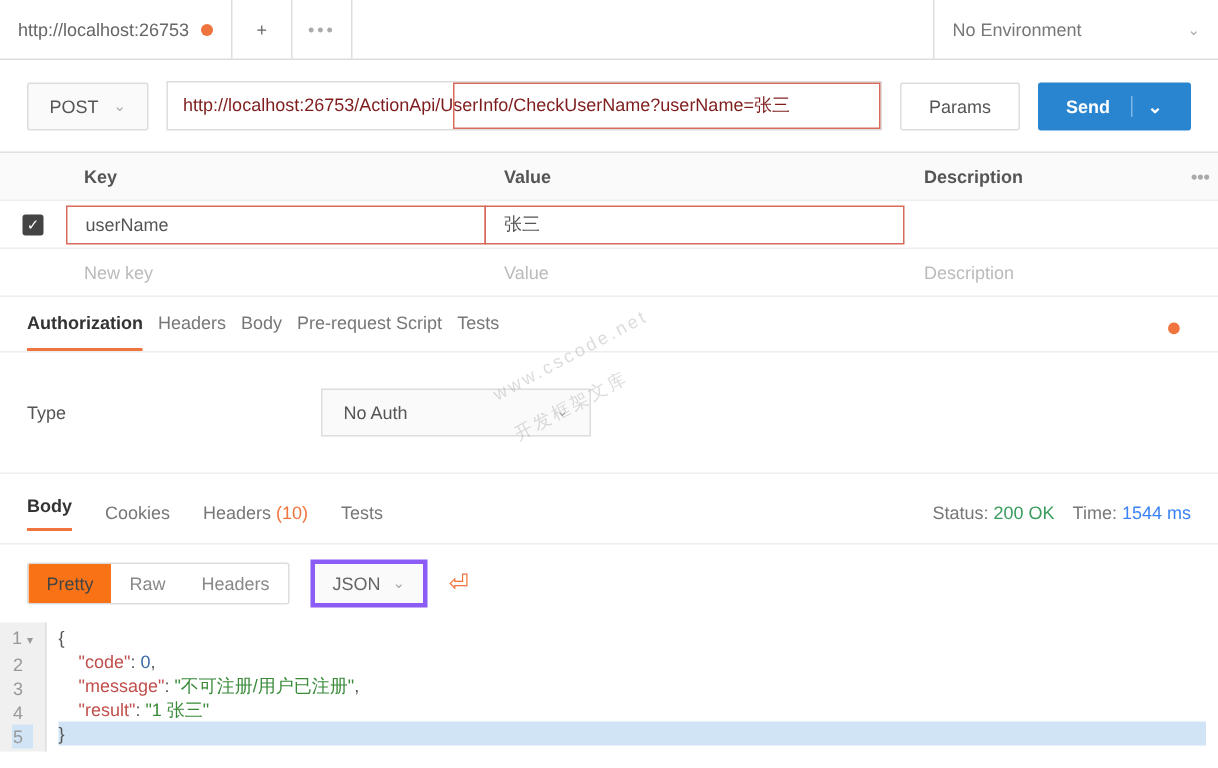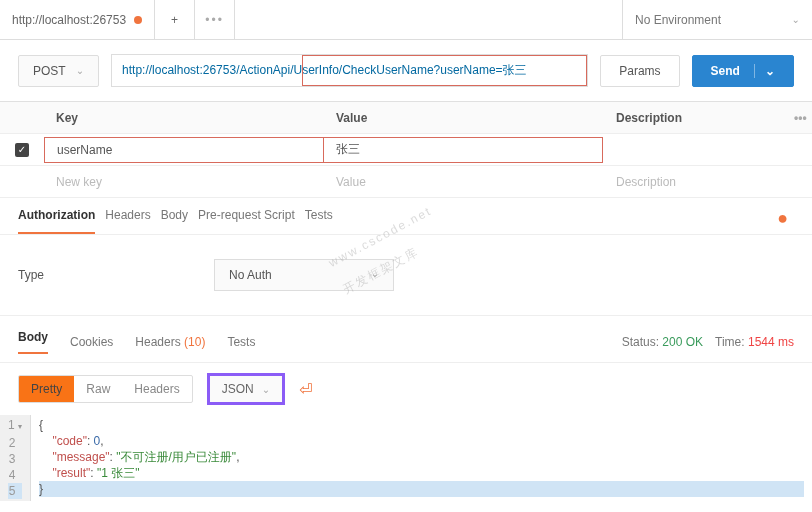--- a/index.html
+++ b/index.html
@@ -7,21 +7,21 @@
 .top{display:flex;height:40px;border-bottom:1px solid #ddd;align-items:stretch}
 .tabs{display:flex;flex:1}
 .tab{display:flex;align-items:center;padding:0 12px;border-right:1px solid #ddd;gap:8px;color:#666}
 .tab.small{width:40px;justify-content:center}
 .dot{width:8px;height:8px;border-radius:50%;background:#f0743e}
 .ellipsis{color:#aaa;letter-spacing:2px}
 .env{width:190px;border-left:1px solid #ddd;display:flex;align-items:center;padding:0 12px;color:#777;justify-content:space-between}
 .reqbar{display:flex;align-items:center;padding:14px 18px;gap:12px}
 .method{display:flex;align-items:center;gap:10px;padding:8px 14px;border:1px solid #ddd;background:#fafafa;color:#555;font-weight:400;font-size:13px;border-radius:2px}
 .chev{font-size:10px;color:#aaa}
-.url{flex:1;border:1px solid #ddd;padding:7px 10px;color:#0369a1;font-size:12px;position:relative;background:#fff}
+.url{flex:1;border:1px solid #ddd;padding:7px 10px;color:#7f1d1d;font-size:12px;position:relative;background:#fff}
 .url .hl{position:absolute;left:190px;right:0;top:0;bottom:0;border:1px solid #d86a5c;pointer-events:none}
 .btn{padding:8px 18px;border:1px solid #ddd;background:#fff;color:#555;border-radius:2px}
 .btn.send{background:#2a85d0;color:#fff;border-color:#2a85d0;font-weight:700;display:flex;align-items:center;gap:14px}
 .btn.send .car{border-left:1px solid rgba(255,255,255,.4);padding-left:10px}
 .grid{border-top:1px solid #e0e0e0}
 .row{display:flex;align-items:center;height:32px;border-bottom:1px solid #eee}
 .row.hdr{background:#fafafa;font-weight:600;color:#555}
 .cell{padding:0 12px}
 .c0{width:44px;display:flex;justify-content:center}
 .c1{width:280px}
@@ -36,21 +36,21 @@
 .subtabs .t.active{color:#333;border-bottom:2px solid #f0743e;font-weight:600}
 .subtabs .dot2{margin-left:auto;color:#f0743e;font-size:18px;padding-right:6px}
 .auth{display:flex;align-items:center;padding:24px 18px;border-bottom:1px solid #eee;gap:170px}
 .authsel{border:1px solid #ddd;padding:8px 14px;width:180px;color:#555;display:flex;justify-content:space-between;background:#fafafa}
 .respbar{display:flex;align-items:center;padding:14px 18px 8px;gap:22px;border-bottom:1px solid #eee}
 .respbar .t{color:#777}
 .respbar .t.active{color:#333;border-bottom:2px solid #f0743e;padding-bottom:8px;font-weight:600}
 .respbar .num{color:#f0743e}
 .respmeta{margin-left:auto;color:#777;display:flex;gap:12px}
 .respmeta .v{color:#3a9b5c}
-.respmeta .v2{color:#ef4444}
+.respmeta .v2{color:#3b82f6}
 .viewbar{display:flex;align-items:center;padding:10px 18px;gap:14px}
 .grp{display:flex;border:1px solid #ddd;border-radius:2px;overflow:hidden}
 .grp span{padding:6px 12px;color:#888}
 .grp span.a{background:#f97316;color:#444}
 .fmt{border:3px solid #8b5cf6;padding:6px 12px;display:flex;align-items:center;gap:8px;color:#666;background:#fafafa}
 .wrap{color:#f0743e;font-size:16px}
 .code{display:flex;font-family:Menlo,Consolas,monospace;font-size:12px}
 .gut{background:#f0f0f0;color:#999;text-align:right;padding:2px 8px;border-right:1px solid #ddd;line-height:16px;user-select:none}
 .src{padding:2px 8px;line-height:16px;flex:1}
 .src .k{color:#c0504d}

